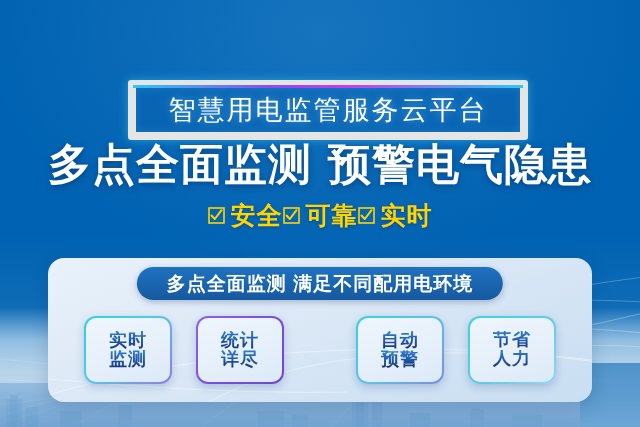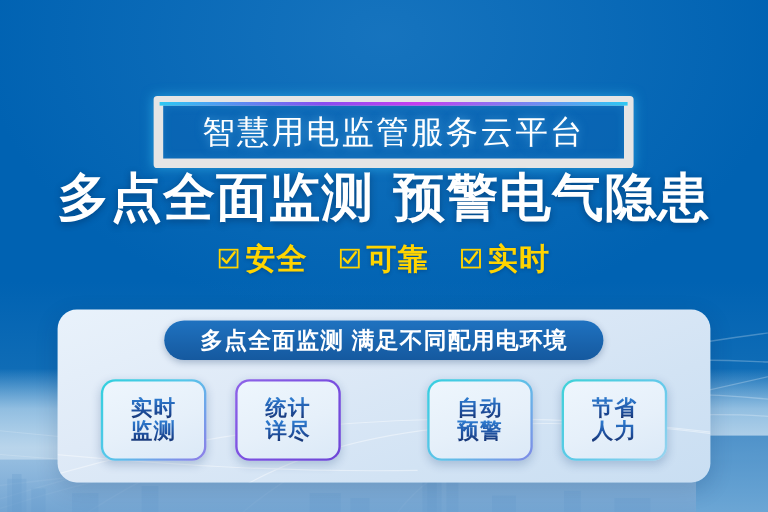--- a/index.html
+++ b/index.html
@@ -36,21 +36,21 @@
       text-shadow:0 0 8px rgba(120,210,255,.5);white-space:nowrap;}
 
   
   .headline{position:absolute;left:0;right:0;top:136px;text-align:center;
       font-size:43px;font-weight:bold;color:#ffffff;letter-spacing:1px;
       text-shadow:0 2px 6px rgba(0,30,70,.45);white-space:nowrap;}
   .headline .gap{display:inline-block;width:16px;}
 
   
   .checkrow{position:absolute;left:0;right:0;top:199px;display:flex;
-      justify-content:center;align-items:center;gap:26px;}
+      justify-content:center;align-items:center;}
   .checkitem{display:flex;align-items:center;gap:6px;}
   .cbox{width:17px;height:17px;flex:0 0 17px;position:relative;}
   .cbox svg{display:block;}
   .clabel{font-size:25px;font-weight:bold;color:#ffd400;letter-spacing:1px;
       text-shadow:0 1px 3px rgba(0,40,90,.4);white-space:nowrap;}
 
   
   .panel{position:absolute;left:48px;top:258px;width:544px;height:144px;
       border-radius:16px 16px 16px 16px;
       background:linear-gradient(160deg,#e9f2fb 0%,#dfeaf7 35%,#d2e3f4 70%,#c9def2 100%);
@@ -71,21 +71,21 @@
       box-shadow:0 3px 8px rgba(20,60,120,.22);}
   .card-inner{width:100%;height:100%;border-radius:10px;
       background:linear-gradient(160deg,#eef6fd 0%,#e6f0fa 55%,#dbe9f7 100%);
       display:flex;flex-direction:column;align-items:center;justify-content:center;}
   .card-l1,.card-l2{font-size:18px;font-weight:bold;line-height:1.08;letter-spacing:1px;
       background:linear-gradient(180deg,#2f7fd4 0%,#1e4f9e 60%,#16326f 100%);
       -webkit-background-clip:text;background-clip:text;color:transparent;}
   .c-cyan{background:linear-gradient(135deg,#31d0dd 0%,#55c7ea 45%,#8f7ce8 100%);}
   .c-purple{background:linear-gradient(135deg,#8e63e8 0%,#7b4fe0 50%,#6d46d6 100%);}
   .c-cyan2{background:linear-gradient(135deg,#36cfe0 0%,#5ec3e8 50%,#7f8ae6 100%);margin-left:48px;}
-  .c-cyan3{background:linear-gradient(135deg,#3ed2d8 0%,#62c9ea 55%,#9ad4ef 100%);}
+  .c-cyan3{background:linear-gradient(135deg,#3ed2d8 0%,#62c9ea 55%,#9ad4ef 100%);font-family:Liberation Mono, monospace;}
 </style>
 </head>
 <body>
 
 <div class="stage">
 
   <div class="bg-base"></div>
   <div class="bg-glow"></div>
   <div class="bg-bottom"></div>
 

